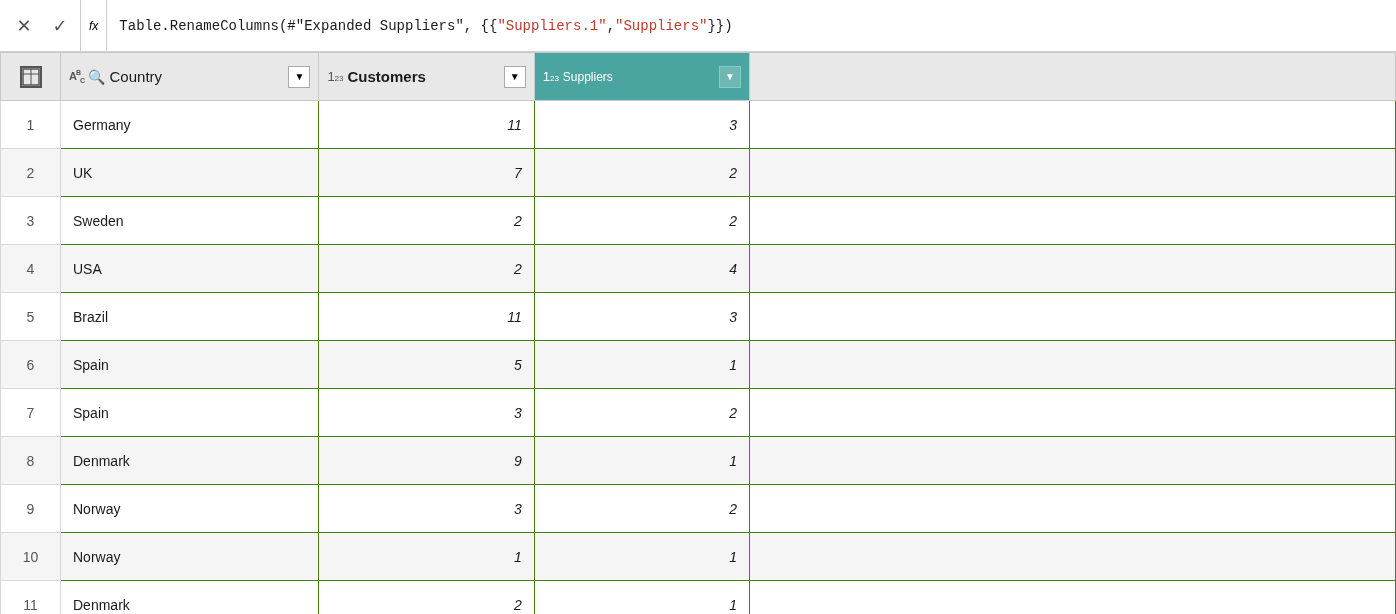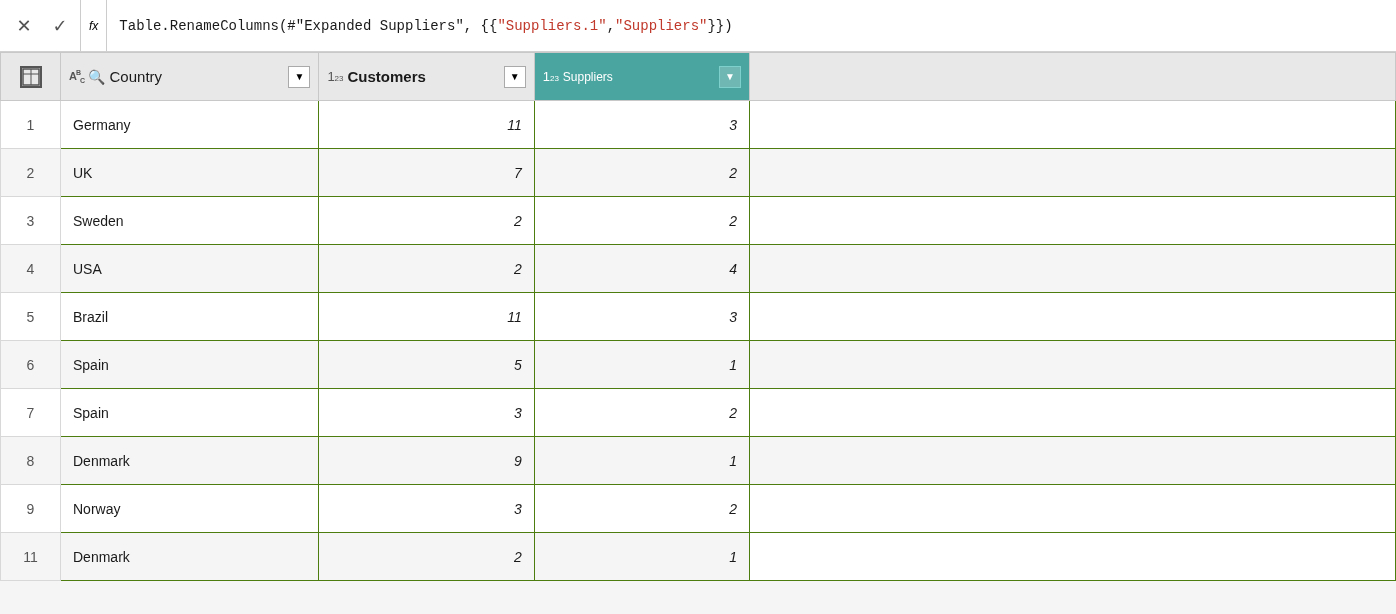--- a/index.html
+++ b/index.html
@@ -329,20 +329,27 @@
           <td style="background: rgb(245, 245, 245);"></td>
         </tr>
         <tr>
           <td class="td-index">9</td>
           <td class="td-country">Norway</td>
           <td class="td-customers">3</td>
           <td class="td-suppliers">2</td>
           <td style="background: rgb(255, 255, 255);"></td>
         </tr>
         <tr>
+          <td class="td-index">10</td>
+          <td class="td-country">Norway</td>
+          <td class="td-customers">1</td>
+          <td class="td-suppliers">1</td>
+          <td style="background: rgb(245, 245, 245);"></td>
+        </tr>
+        <tr>
           <td class="td-index">11</td>
           <td class="td-country">Denmark</td>
           <td class="td-customers">2</td>
           <td class="td-suppliers">1</td>
           <td style="background: rgb(255, 255, 255);"></td>
         </tr>
       </tbody>
   </table>
 </div>
 

